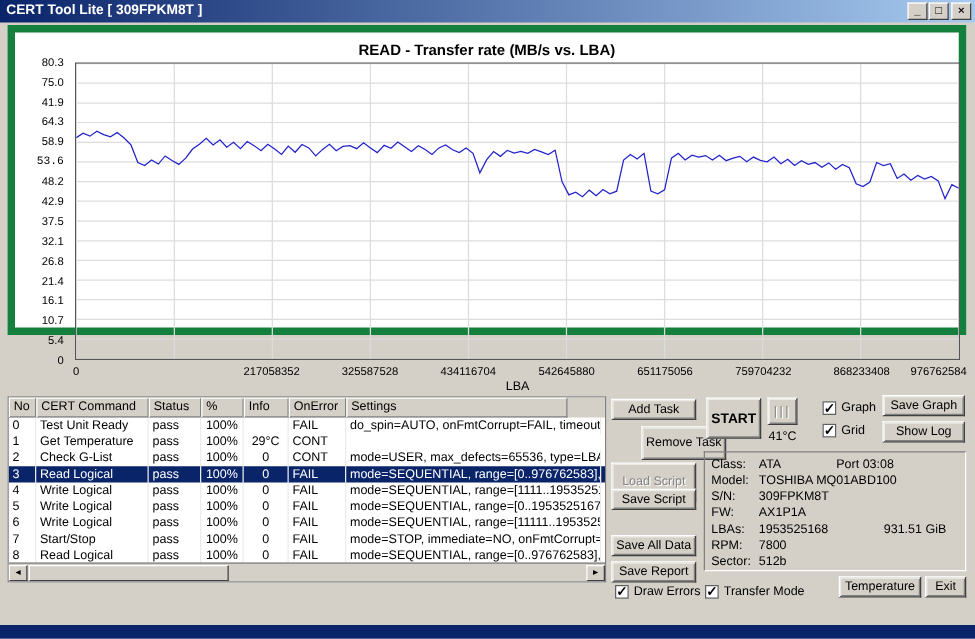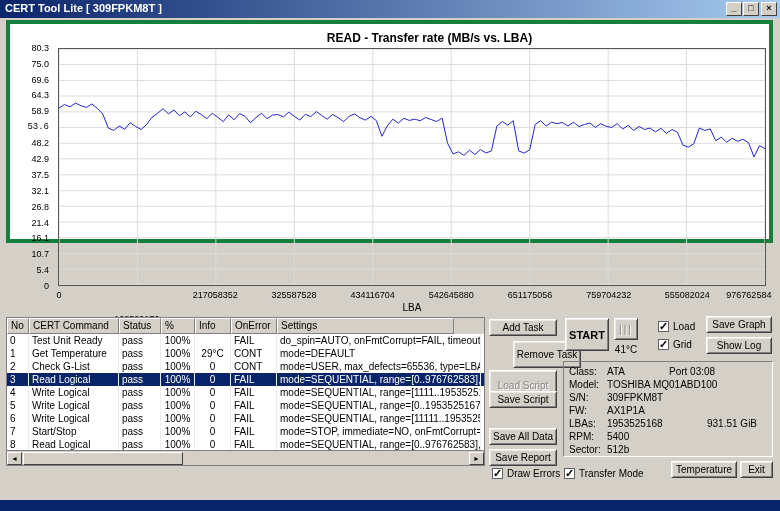--- a/index.html
+++ b/index.html
@@ -5,22 +5,22 @@
   * { margin:0; padding:0; box-sizing:border-box; }
   body { background:#808080; font-family:"Liberation Sans", sans-serif; }
   #window { position:relative; width:780px; height:511px; background:#d4d0c8; overflow:hidden; }
   .titlebar { position:absolute; left:0; top:0; width:780px; height:18px;
     background:linear-gradient(90deg,#0a246a,#a6caf0); color:#fff;
     font-size:11px; font-weight:bold; padding:2px 5px; }
   .win-btn { position:absolute; top:2px; width:16px; height:14px; background:#d4d0c8;
     border:1px solid; border-color:#fff #404040 #404040 #fff; font-size:9px;
     line-height:11px; text-align:center; color:#000; }
   
-  .chart-panel { position:absolute; left:6px; top:20px; width:767px; height:223px;
-    background:#fff; border:4px solid #15803d;padding-left:40px; }
+  .chart-panel { position:absolute; left:6px; top:20px; width:767px; height:248px;
+    background:#fff; border:6px solid #15803d; }
   .chart-title { position:absolute; top:7px; width:100%; text-align:center;
     font-weight:bold; font-size:12px; color:#000; }
   .plot { position:absolute; left:48px; top:24px; width:708px; height:238px;
     border:1px solid #555; }
   .plot svg { position:absolute; left:0; top:0; width:100%; height:100%; }
   #y-labels { position:absolute; left:0; top:24px; width:44px; height:238px; }
   .ytick { position:absolute; right:5px; font-size:9px; color:#000; }
   #x-labels { position:absolute; left:48px; top:266px; width:708px; height:11px; }
   .xtick { position:absolute; font-size:9px; white-space:nowrap; color:#000; }
   .xaxis-title { position:absolute; left:48px; top:278px; width:708px;
@@ -76,21 +76,21 @@
     <div class="win-btn" style="right:38px">_</div>
     <div class="win-btn" style="right:21px">□</div>
     <div class="win-btn" style="right:3px">×</div>
   </div>
 
   <div class="chart-panel">
     <div class="chart-title">READ - Transfer rate (MB/s vs. LBA)</div>
     <div id="y-labels">
         <div class="ytick" style="top: -5px;">80.3</div>
         <div class="ytick" style="top: 10.7086px;">75.0</div>
-        <div class="ytick" style="top: 26.7136px;">69.6</div>
+        <div class="ytick" style="top: 26.7136px;">41.9</div>
         <div class="ytick" style="top: 42.4222px;">64.3</div>
         <div class="ytick" style="top: 58.4271px;">58.9</div>
         <div class="ytick" style="top: 74.1357px; font-family: Liberation Mono, monospace;">53.6</div>
         <div class="ytick" style="top: 90.1407px;">48.2</div>
         <div class="ytick" style="top: 105.849px;">42.9</div>
         <div class="ytick" style="top: 121.854px;">37.5</div>
         <div class="ytick" style="top: 137.859px;">32.1</div>
         <div class="ytick" style="top: 153.568px;">26.8</div>
         <div class="ytick" style="top: 169.573px;">21.4</div>
         <div class="ytick" style="top: 185.281px;">16.1</div>
@@ -131,21 +131,21 @@
     </div>
     <div id="x-labels">
         <div class="xtick" style="left: 0px; transform: translateX(-30%);">0</div>
         <div class="xtick" style="left: 78.6667px; transform: translateX(-50%); margin-top: 24px;">108529176</div>
         <div class="xtick" style="left: 157.333px; transform: translateX(-50%);">217058352</div>
         <div class="xtick" style="left: 236px; transform: translateX(-50%);">325587528</div>
         <div class="xtick" style="left: 314.667px; transform: translateX(-50%);">434116704</div>
         <div class="xtick" style="left: 393.333px; transform: translateX(-50%);">542645880</div>
         <div class="xtick" style="left: 472px; transform: translateX(-50%);">651175056</div>
         <div class="xtick" style="left: 550.667px; transform: translateX(-50%);">759704232</div>
-        <div class="xtick" style="left: 629.333px; transform: translateX(-50%);">555082024</div>
+        <div class="xtick" style="left: 629.333px; transform: translateX(-50%);">868233408</div>
         <div class="xtick" style="left: 708px; transform: translateX(-88%);">976762584</div>
       </div>
     <div class="xaxis-title">LBA</div>
   </div>
 
   <div id="table">
     <div id="table-header">
         <div class="th" style="width: 22px;">No</div>
         <div class="th" style="width: 90px;">CERT Command</div>
         <div class="th" style="width: 42px;">Status</div>
@@ -164,21 +164,20 @@
           <div class="td" style="width: 46px;">FAIL</div>
           <div class="td" style="width: 204px;">do_spin=AUTO, onFmtCorrupt=FAIL, timeout(sec)=90</div>
         </div>
         <div class="tr">
           <div class="td" style="width: 22px;">1</div>
           <div class="td" style="width: 90px;">Get Temperature</div>
           <div class="td" style="width: 42px;">pass</div>
           <div class="td c" style="width: 34px;">100%</div>
           <div class="td c" style="width: 36px;">29°C</div>
           <div class="td" style="width: 46px;">CONT</div>
-          <div class="td" style="width: 204px;">mode=DEFAULT</div>
         </div>
         <div class="tr">
           <div class="td" style="width: 22px;">2</div>
           <div class="td" style="width: 90px;">Check G-List</div>
           <div class="td" style="width: 42px;">pass</div>
           <div class="td c" style="width: 34px;">100%</div>
           <div class="td c" style="width: 36px;">0</div>
           <div class="td" style="width: 46px;">CONT</div>
           <div class="td" style="width: 204px;">mode=USER, max_defects=65536, type=LBA, dump=NO</div>
         </div>
@@ -252,38 +251,38 @@
   <div class="btn" style="left:489px;top:449px;width:68px;height:17px">Save Report</div>
 
   <div class="btn" style="left:565px;top:318px;width:44px;height:33px;font-weight:bold;font-size:11px">START</div>
   <div class="btn disabled" style="left:614px;top:318px;width:24px;height:22px;letter-spacing:2px">
       <span>|||</span>
     </div>
   <div class="label" style="left:610px;top:344px;width:32px;text-align:center">41°C</div>
 
   <div class="cb checked" style="left:658px;top:321px">
     <span class="box"></span>
-    <span>Load</span>
+    <span>Graph</span>
   </div>
   <div class="cb checked" style="left:658px;top:339px">
     <span class="box"></span>
     <span>Grid</span>
   </div>
 
   <div class="btn" style="left:706px;top:316px;width:66px;height:17px">Save Graph</div>
   <div class="btn" style="left:706px;top:337px;width:66px;height:17px">Show Log</div>
 
   <div id="drive">
     <div id="drive-lines">
         <div class="dline"><span class="dlabel">Class:</span><span>ATA</span><span class="dextra" style="left: 100px;">Port 03:08</span></div>
         <div class="dline"><span class="dlabel">Model:</span><span>TOSHIBA MQ01ABD100</span></div>
         <div class="dline"><span class="dlabel">S/N:</span><span>309FPKM8T</span></div>
         <div class="dline"><span class="dlabel">FW:</span><span>AX1P1A</span></div>
         <div class="dline"><span class="dlabel">LBAs:</span><span>1953525168</span><span class="dextra" style="left: 138px;">931.51 GiB</span></div>
-        <div class="dline"><span class="dlabel">RPM:</span><span>5400</span></div>
+        <div class="dline"><span class="dlabel">RPM:</span><span>7800</span></div>
         <div class="dline"><span class="dlabel">Sector:</span><span>512b</span></div>
       </div>
   </div>
 
   <div class="cb checked" style="left:492px;top:468px">
     <span class="box"></span>
     <span>Draw Errors</span>
   </div>
   <div class="cb checked" style="left:564px;top:468px">
     <span class="box"></span>

